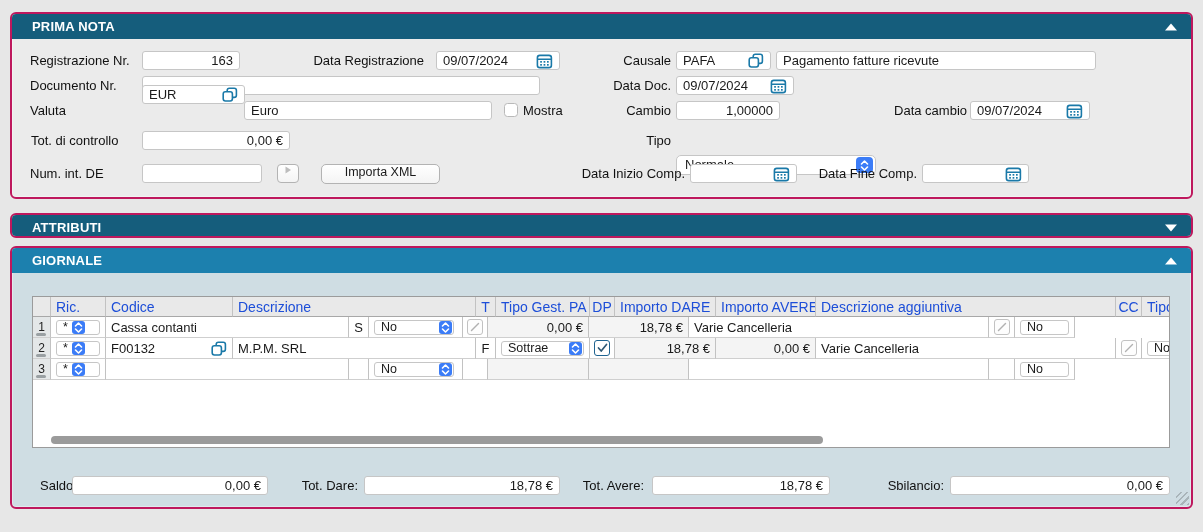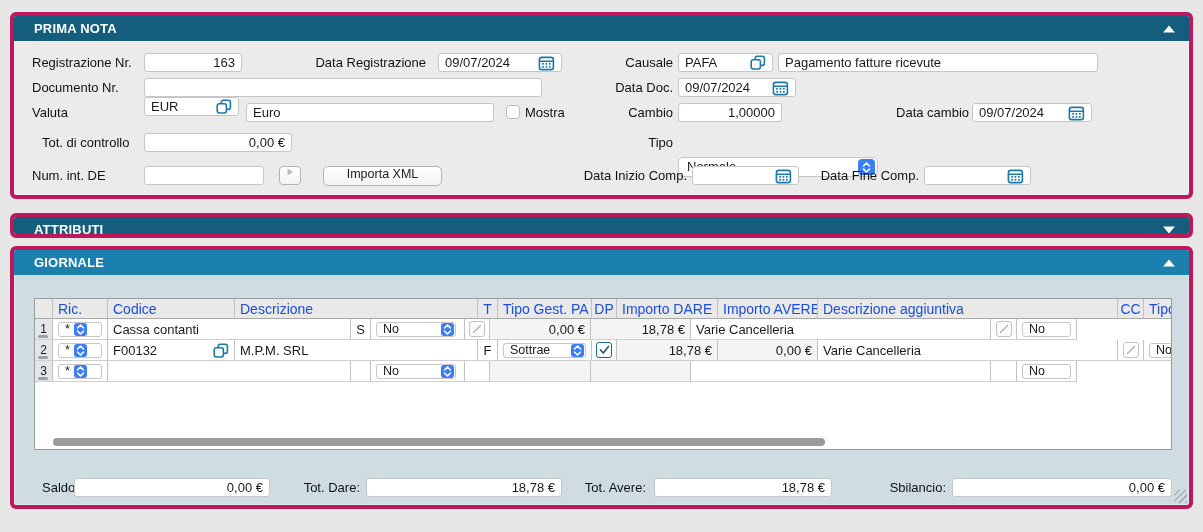--- a/index.html
+++ b/index.html
@@ -7,21 +7,21 @@
   body {
     font-family:"Liberation Sans", sans-serif;
     background:#e7e7e7;
     position:relative;
     font-size:13px;
     color:#1a1a1a;
     overflow:hidden;
   }
   .panel {
     position:absolute; left:10px; width:1183px;
-    border:4px solid #be185d; border-radius:6px;
+    border:2px solid #be185d; border-radius:6px;
     overflow:hidden; background:#ebebeb;
     box-shadow:0 0 0 1px rgba(255,255,255,.35) inset;
   }
   .panel-header {
     height:25px; display:flex; align-items:center;
     padding:0 14px 0 20px;
     color:#fff; font-weight:bold; font-size:13px;
     letter-spacing:.2px; position:relative;
   }
   .hdr-dark { background:#155d7c; }
@@ -185,21 +185,21 @@
             <rect x="11" y="8" width="1.7" height="1.7"></rect>
         <rect x="4.2" y="11" width="1.7" height="1.7"></rect>
             <rect x="7.6" y="11" width="1.7" height="1.7"></rect>
             <rect x="11" y="11" width="1.7" height="1.7"></rect>
       </g>
     </svg>
       </span>
   </div>
 
   <div class="abs lbl" style="left:18px; top:87px;">Valuta</div>
-  <div class="abs field" style="left:130px; top:81px; width:95px;">
+  <div class="abs field" style="left:130px; top:71px; width:103px;">
     <span>EUR</span>
     <span class="icon-right icon-link">
         <svg width="16" height="15" viewBox="0 0 16 15">
       <rect x="5.2" y="1.2" width="9.2" height="9.2" rx="2.2" fill="none" stroke="#1a79a8" stroke-width="1.6"></rect>
       <rect x="1.2" y="4.8" width="9.2" height="9.2" rx="2.2" fill="#fff" stroke="#1a79a8" stroke-width="1.6"></rect>
     </svg>
       </span>
   </div>
   <div class="abs field" style="left:232px; top:87px; width:248px;">
       <span>Euro</span>
@@ -222,21 +222,21 @@
             <rect x="7.6" y="8" width="1.7" height="1.7"></rect>
             <rect x="11" y="8" width="1.7" height="1.7"></rect>
         <rect x="4.2" y="11" width="1.7" height="1.7"></rect>
             <rect x="7.6" y="11" width="1.7" height="1.7"></rect>
             <rect x="11" y="11" width="1.7" height="1.7"></rect>
       </g>
     </svg>
       </span>
   </div>
 
-  <div class="abs lbl" style="left:28px; top:117px;">Tot. di controllo</div>
+  <div class="abs lbl" style="left:19px; top:117px;">Tot. di controllo</div>
   <div class="abs field num" style="left:130px; top:117px; width:148px;">
       <span>0,00 €</span>
     </div>
   <div class="abs lbl lbl-r" style="left:569px; top:117px; width:90px;">Tipo</div>
   <div class="abs select" style="left:664px; top:116px; width:200px;">
     <span class="sel-text">Normale</span>
     <span class="stepper icon-chev">
         <svg width="9" height="11" viewBox="0 0 9 11">
       <path d="M1.5 4 L4.5 1 L7.5 4" fill="none" stroke="#fff" stroke-width="1.6" stroke-linecap="round" stroke-linejoin="round"></path>
       <path d="M1.5 7 L4.5 10 L7.5 7" fill="none" stroke="#fff" stroke-width="1.6" stroke-linecap="round" stroke-linejoin="round"></path>

